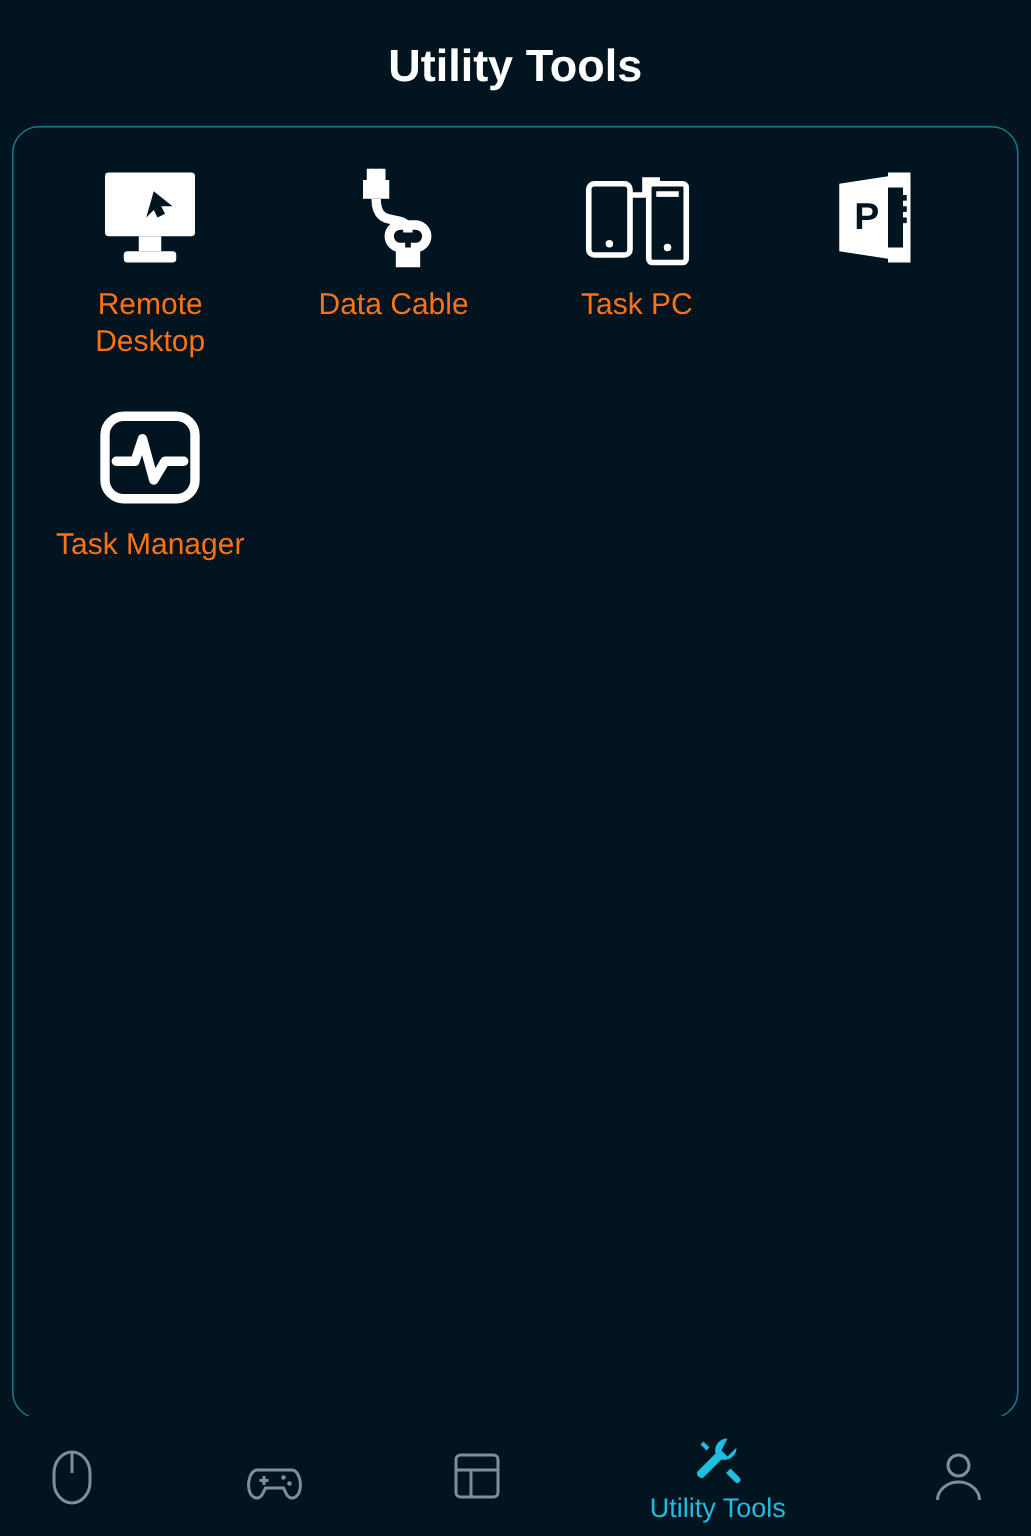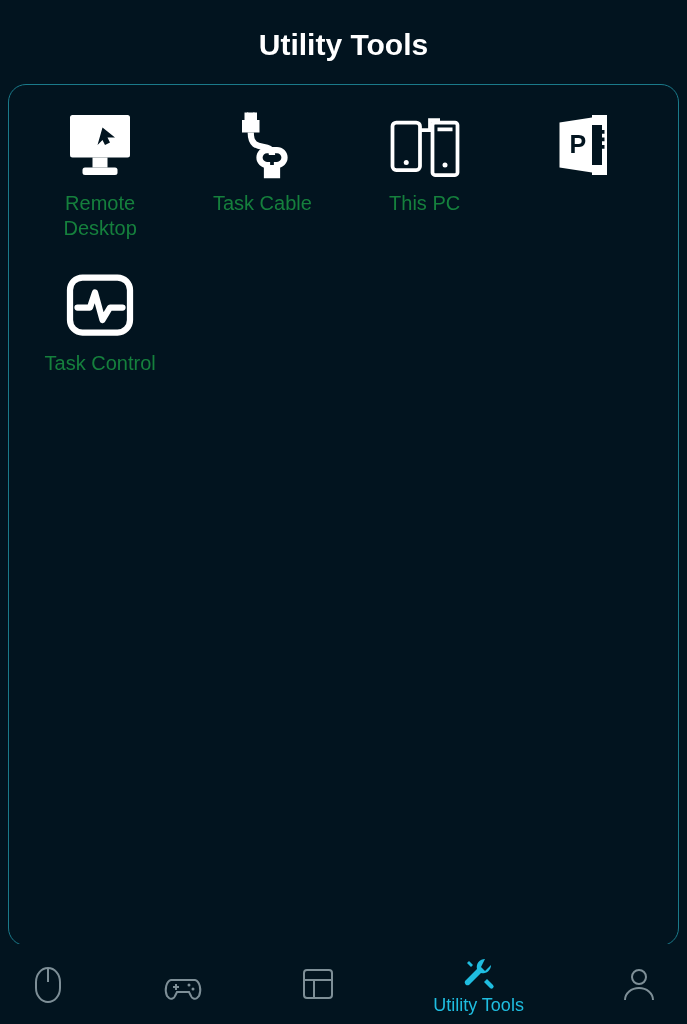--- a/index.html
+++ b/index.html
@@ -41,21 +41,21 @@
 }
 .tool-icon {
   width: 80px;
   height: 80px;
   display: flex;
   align-items: center;
   justify-content: center;
 }
 .tool-icon svg { width: 80px; height: 80px; fill: #ffffff; }
 .tool-label {
-  color: #15803d;
+  color: #f97316;
   font-size: 20px;
   line-height: 1.25;
   margin-top: 6px;
   white-space: pre-line;
 }
 .navbar {
   position: absolute;
   bottom: 0;
   left: 0;
   right: 0;
@@ -115,35 +115,35 @@
       <div class="tool-icon">
         <svg viewBox="0 0 64 64">
             <path d="M20 12 v-6 h6 v6 h4 v10 h-14 v-10 h4 z"></path>
             <path d="M44 36 a6 6 0 1 1 0 12 v8 h-8 v-8 a6 6 0 0 1 0 -12 z" fill="none" stroke="#fff" stroke-width="5"></path>
             <rect x="36" y="48" width="8" height="10"></rect>
             <rect x="18" y="6" width="3" height="6"></rect>
             <rect x="25" y="6" width="3" height="6"></rect>
             <path d="M23 22 C 23 40, 40 28, 40 40" fill="none" stroke="#fff" stroke-width="5"></path>
           </svg>
       </div>
-      <div class="tool-label">Task Cable</div>
+      <div class="tool-label">Data Cable</div>
     </div>
 
     <div class="tool">
       <div class="tool-icon">
         <svg viewBox="0 0 64 64">
             <rect x="6" y="14" width="22" height="38" rx="3" fill="none" stroke="#fff" stroke-width="3"></rect>
             <circle cx="17" cy="46" r="2" fill="#fff"></circle>
             <rect x="38" y="14" width="20" height="42" rx="2" fill="none" stroke="#fff" stroke-width="3"></rect>
             <rect x="42" y="18" width="12" height="3" fill="#fff"></rect>
             <circle cx="48" cy="48" r="2" fill="#fff"></circle>
             <path d="M28 20 h8 v-8 h8" fill="none" stroke="#fff" stroke-width="3"></path>
           </svg>
       </div>
-      <div class="tool-label">This PC</div>
+      <div class="tool-label">Task PC</div>
     </div>
 
     <div class="tool">
       <div class="tool-icon">
         <svg viewBox="0 0 64 64">
             <path d="M36 8 L48 8 L48 56 L36 56 L36 48 L44 48 L44 16 L36 16 Z" fill="#fff"></path>
             <rect x="38" y="20" width="8" height="3" fill="#02141f"></rect>
             <rect x="38" y="26" width="8" height="3" fill="#02141f"></rect>
             <rect x="38" y="32" width="8" height="3" fill="#02141f"></rect>
             <polygon points="10,14 36,10 36,54 10,50" fill="#fff"></polygon>
@@ -152,21 +152,21 @@
       </div>
     </div>
 
     <div class="tool">
       <div class="tool-icon">
         <svg viewBox="0 0 64 64">
             <rect x="8" y="10" width="48" height="44" rx="10" fill="none" stroke="#fff" stroke-width="5"></rect>
             <polyline points="14,34 24,34 28,22 34,44 40,34 50,34" fill="none" stroke="#fff" stroke-width="5" stroke-linejoin="round" stroke-linecap="round"></polyline>
           </svg>
       </div>
-      <div class="tool-label">Task Control</div>
+      <div class="tool-label">Task Manager</div>
     </div>
 
   </div>
 </div>
 
 <div class="navbar">
 
   <div class="nav-item icon-only">
     <svg viewBox="0 0 40 40">
         <path d="M20 4 a12 14 0 0 1 12 14 v6 a12 14 0 0 1 -24 0 v-6 a12 14 0 0 1 12 -14 z" fill="none"></path>

